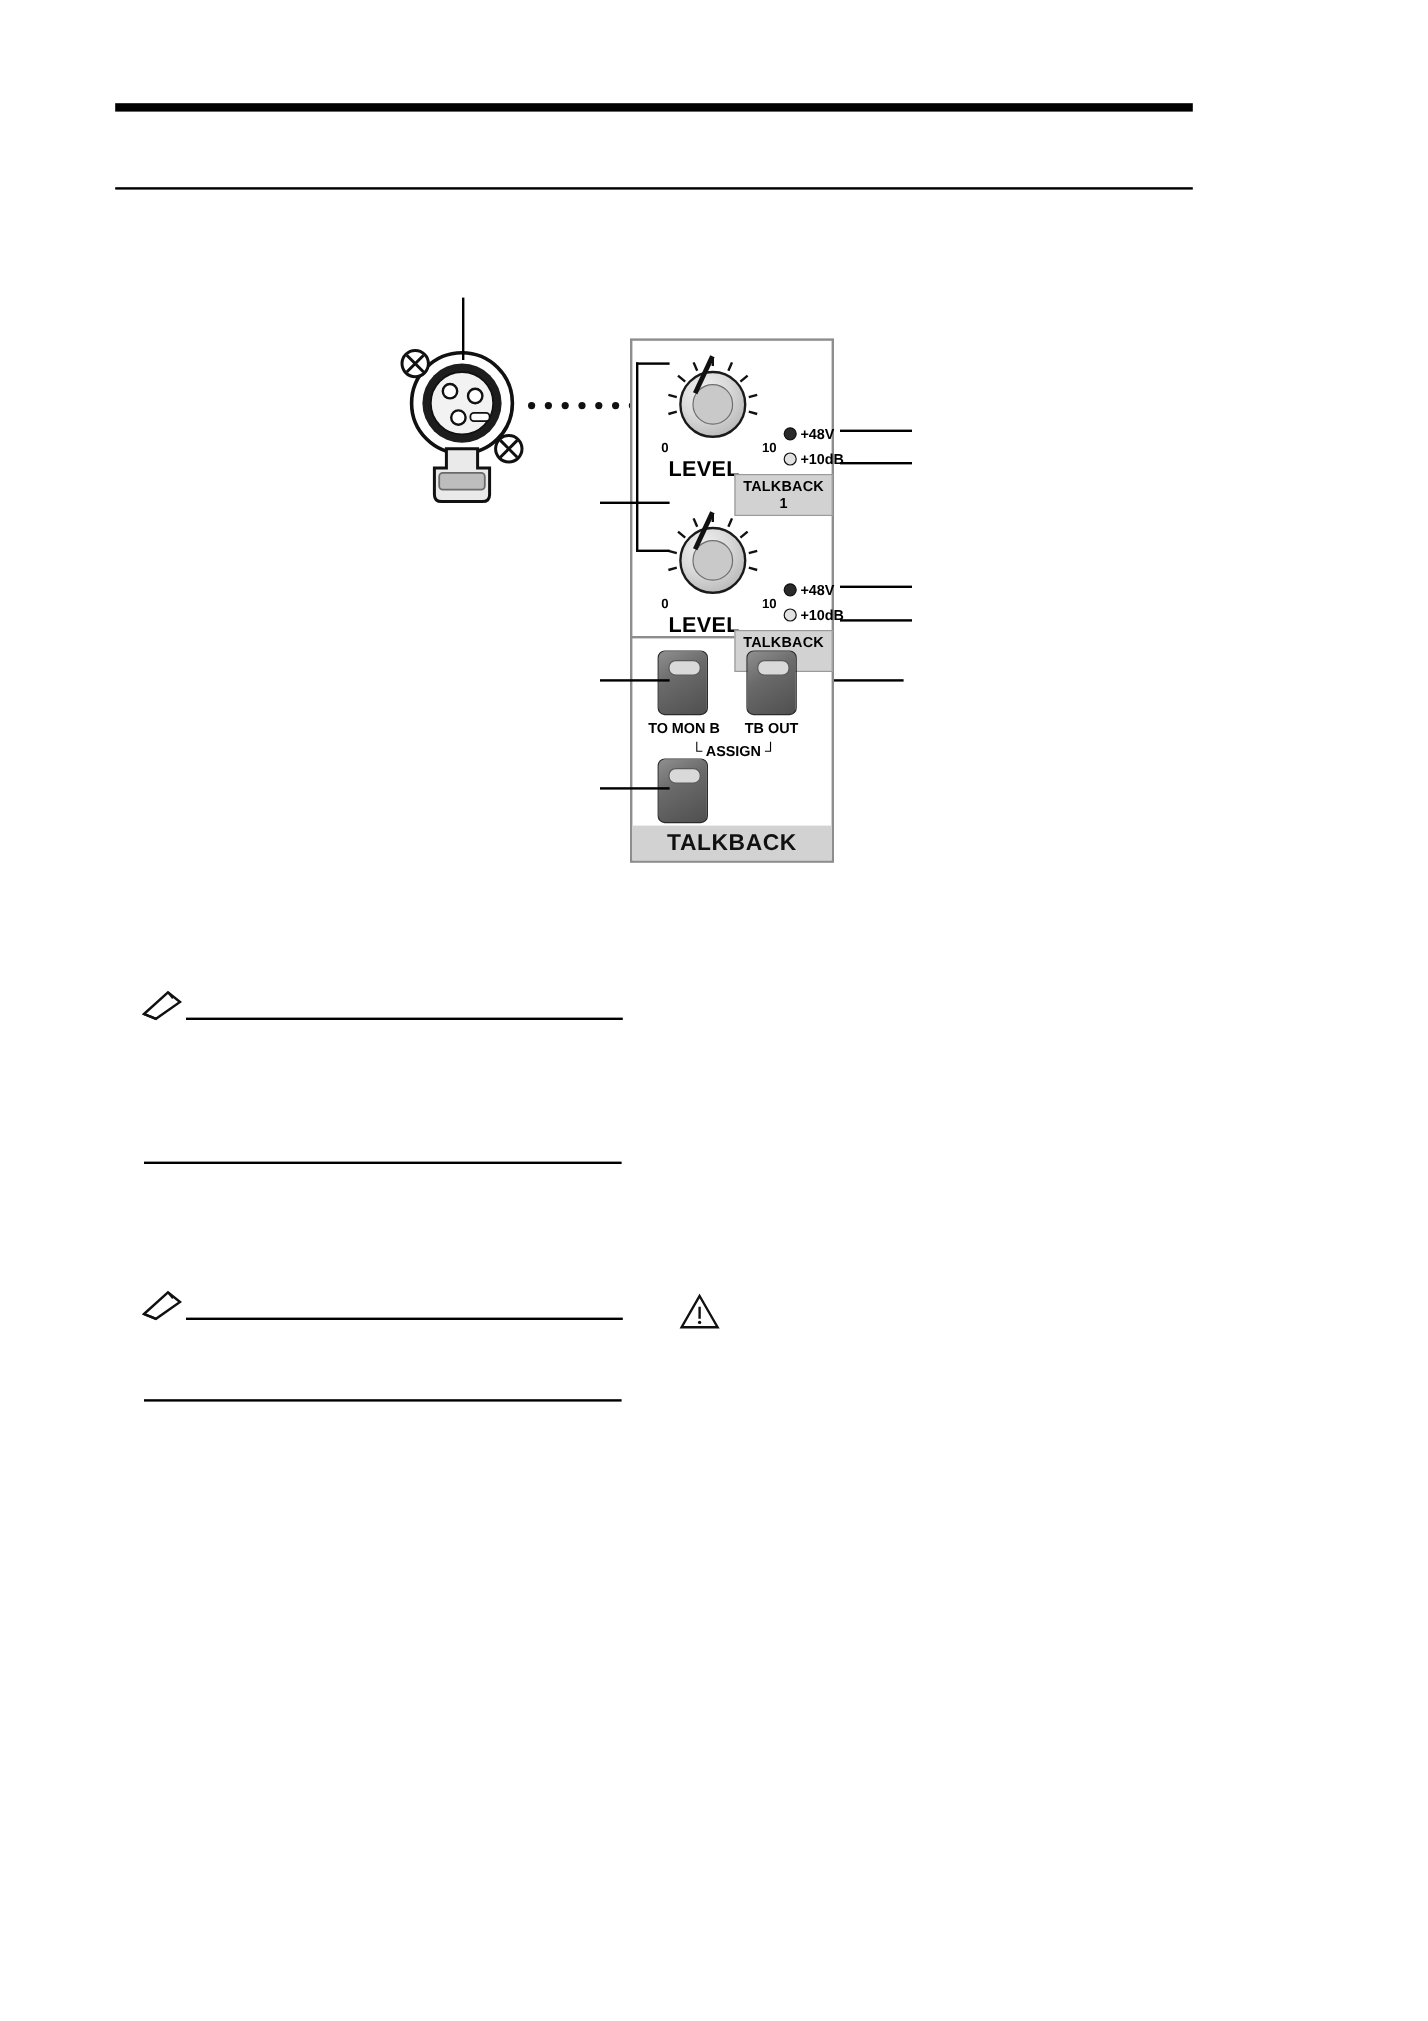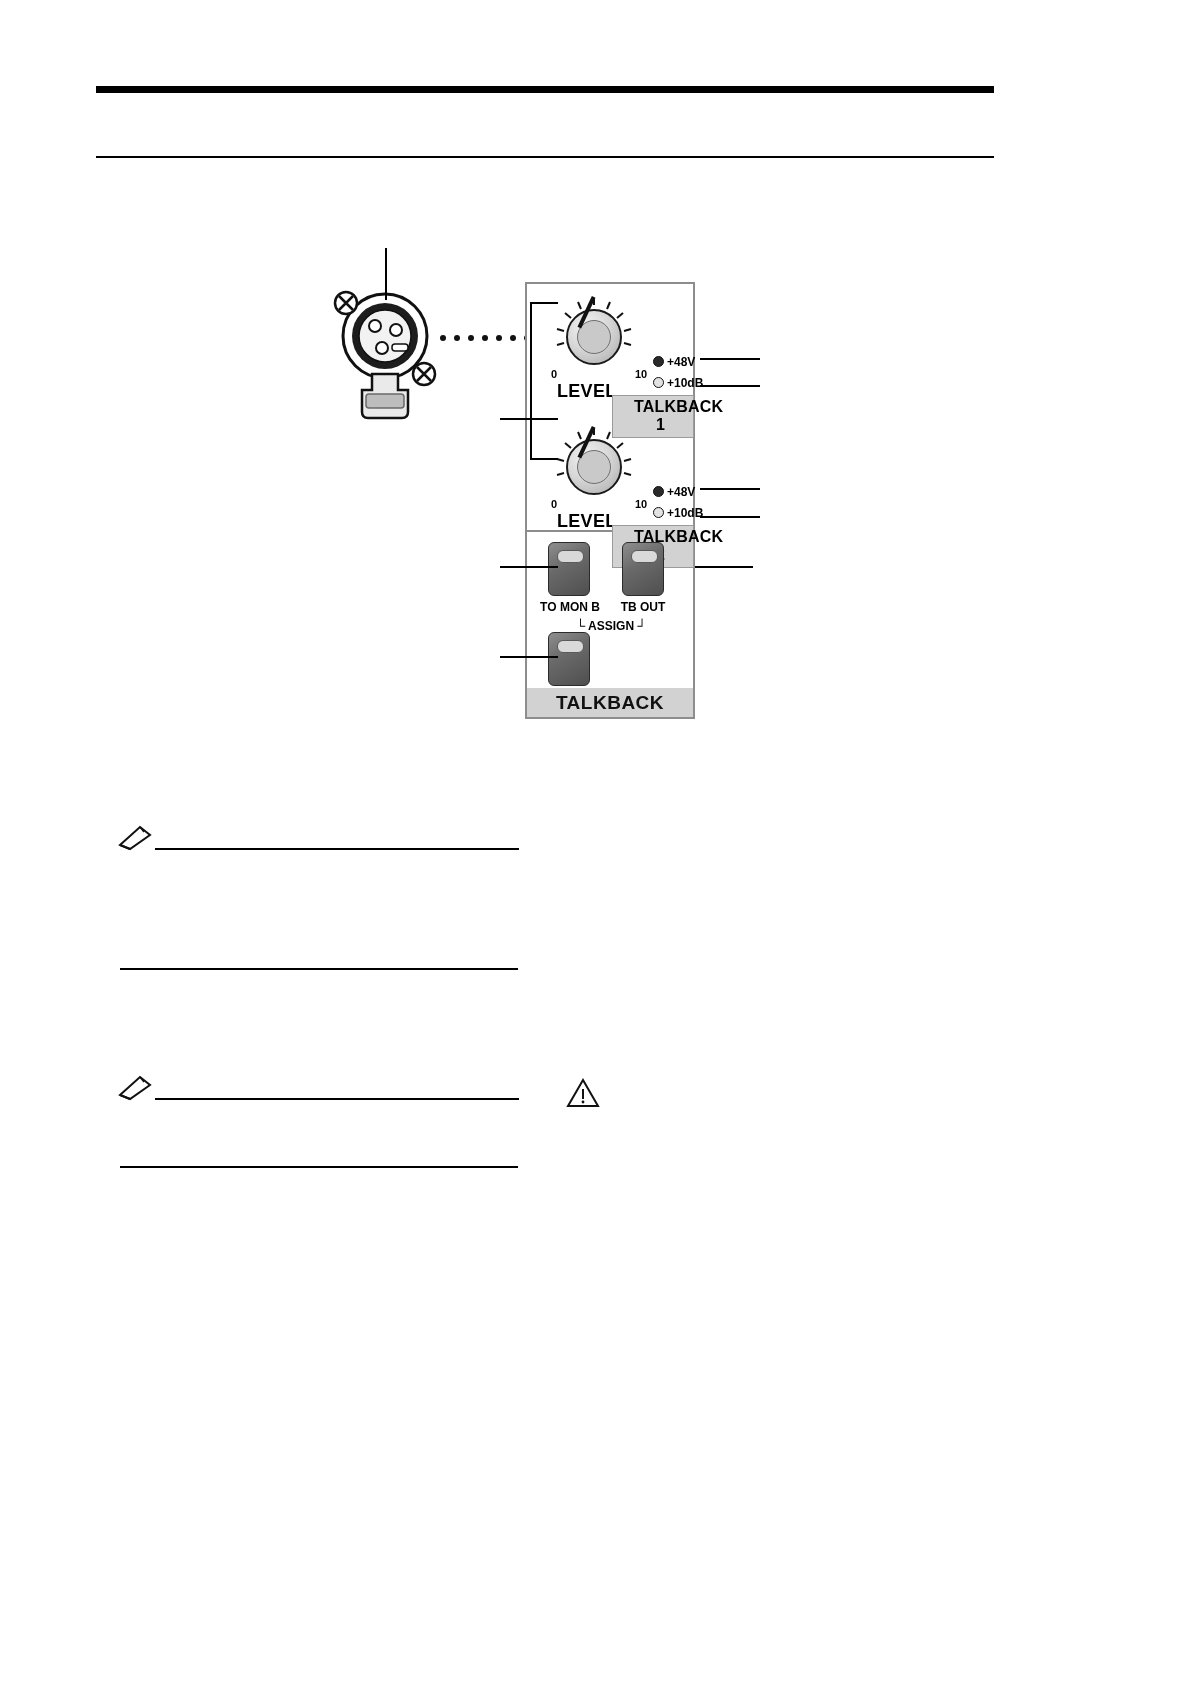--- a/index.html
+++ b/index.html
@@ -143,24 +143,24 @@
   .led-text {
     position: absolute;
     font-size: 12px;
     font-weight: bold;
   }
 
   .tb-name {
     position: absolute;
     background: #d2d2d2;
     border: 1px solid #9a9a9a;
-    font-size: 16px;
+    font-size: 12px;
     font-weight: bold;
     letter-spacing: .2px;
-    padding: 2px 6px 3px 21px;
+    padding: 2px 6px 3px 6px;
     box-sizing: border-box;
     text-align: center;
   }
 
   
   .sw {
     position: absolute;
     width: 42px;
     height: 54px;
     border-radius: 6px;

